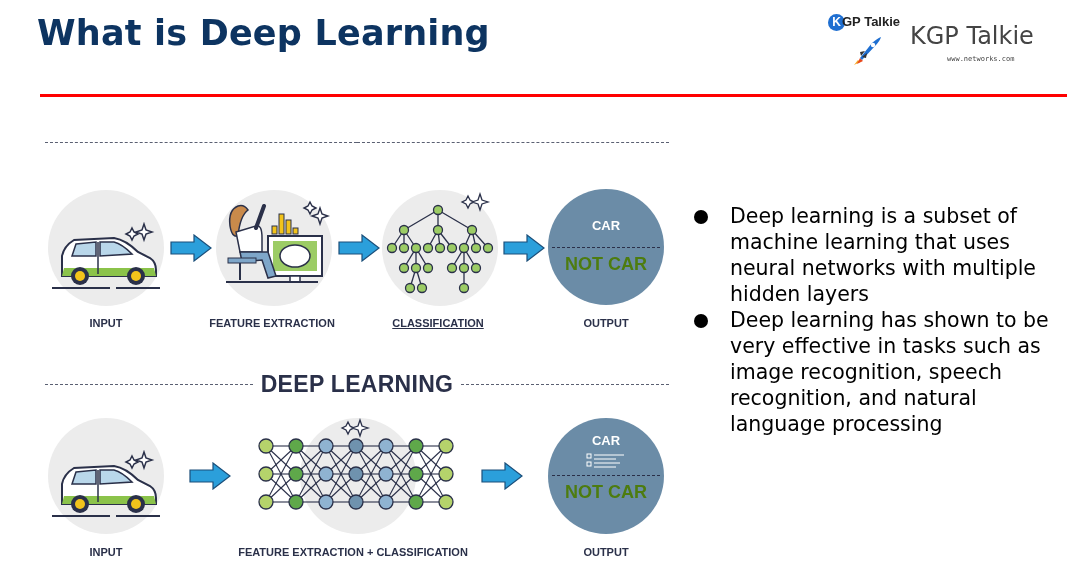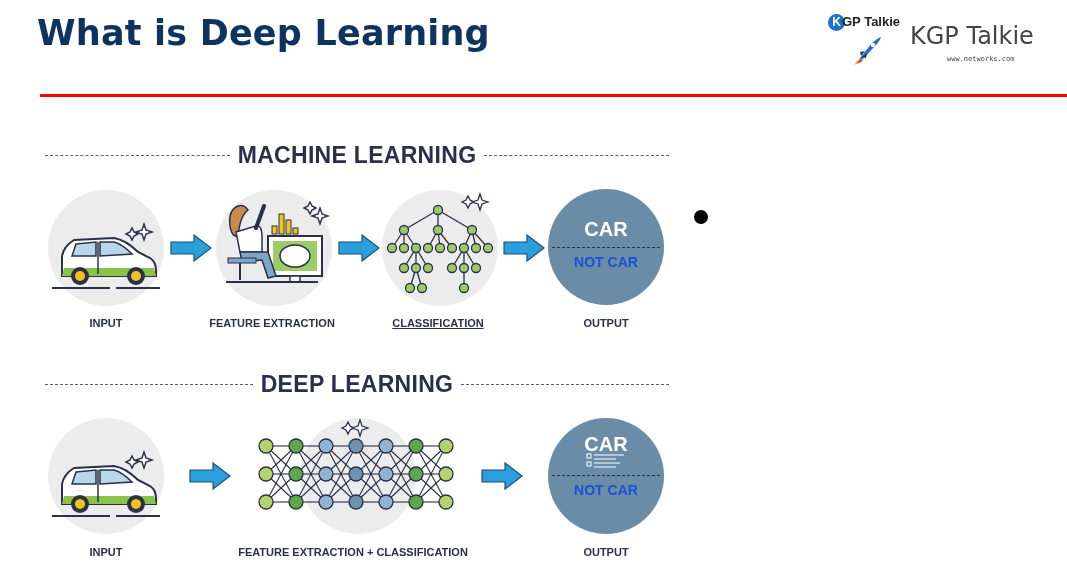--- a/index.html
+++ b/index.html
@@ -14,22 +14,22 @@
   .logo-url { position:absolute; left:119px; top:47px; font-family:"DejaVu Sans Mono", monospace; font-size:7px; color:#444; }
 
   .section-head { position:absolute; left:45px; width:624px; display:flex; align-items:center; }
   .section-head .dash { flex:1; border-top:1.5px dashed #5a6072; height:0; }
   .section-head .label { padding:0 8px; font-family:"Liberation Sans", sans-serif; font-weight:bold; font-size:23px; color:#2a3049; letter-spacing:0.3px; }
 
   .circle { position:absolute; border-radius:50%; background:#ececec; }
   .out-circle { position:absolute; border-radius:50%; background:#6b8ca7; }
   .caption { position:absolute; font-family:"Liberation Sans", sans-serif; font-weight:bold; font-size:11px; color:#2a3049; text-align:left; transform:translateX(-50%); white-space:nowrap; }
   .arrow { position:absolute; }
-  .out-car { position:absolute; font-family:"Liberation Sans", sans-serif; font-weight:bold; font-size:20px; color:#ffffff; text-align:center; transform:translateX(-50%); }
-  .out-notcar { position:absolute; font-family:"Liberation Sans", sans-serif; font-weight:bold; font-size:14px; color:#1d4ed8; text-align:center; transform:translateX(-50%); white-space:nowrap; }
+  .out-car { position:absolute; font-family:"Liberation Sans", sans-serif; font-weight:bold; font-size:13px; color:#ffffff; text-align:center; transform:translateX(-50%); }
+  .out-notcar { position:absolute; font-family:"Liberation Sans", sans-serif; font-weight:bold; font-size:18px; color:#4d7c0f; text-align:center; transform:translateX(-50%); white-space:nowrap; }
   .out-line { position:absolute; border-top:1.5px dashed #2a3049; height:0; }
 
   .bullets { position:absolute; left:692px; top:203px; width:375px; margin:0; padding:0; list-style:none; }
   .bullets li { position:relative; padding-left:38px; font-family:"DejaVu Sans", sans-serif; font-size:20.5px; line-height:26px; color:#000; }
   .bullets li .dot { position:absolute; left:2px; top:7px; width:14px; height:14px; border-radius:50%; background:#000; }
   .squiggle { text-decoration: underline wavy #e02020; text-decoration-thickness:1px; text-underline-offset:3px; }
 </style>
 </head>
 <body>
 
@@ -46,21 +46,20 @@
     <path d="M16 24 L17 19 L12 23 Z" fill="#333"></path>
   </svg>
   <div class="logo-big">KGP Talkie</div>
   <div class="logo-url">www.networks.com</div>
 </div>
 
 <div class="rule"></div>
 
 <div class="section-head" style="top:142px;">
   <div class="dash"></div>
-  <div class="label">MACHINE LEARNING</div>
   <div class="dash"></div>
 </div>
 
 <div class="circle" style="left:48px; top:190px; width:116px; height:116px;"></div>
 <svg style="position:absolute; left:52px; top:222px;" width="110" height="70" viewBox="0 0 110 70">
   <path d="M10 52 L10 34 Q12 24 22 18 L62 16 Q74 18 86 30 L98 36 Q104 40 104 48 L104 54 L10 54 Z" fill="#ffffff" stroke="#2a3049" stroke-width="2"></path>
   <path d="M12 46 L102 46 L104 54 L10 54 Z" fill="#8bc34a" stroke="none"></path>
   <path d="M24 22 L44 20 L44 34 L20 34 Z" fill="#b9d7ea" stroke="#2a3049" stroke-width="1.5"></path>
   <path d="M48 20 L62 20 Q70 22 80 32 L48 34 Z" fill="#b9d7ea" stroke="#2a3049" stroke-width="1.5"></path>
   <line x1="46" y1="20" x2="46" y2="52" stroke="#2a3049" stroke-width="1.5"></line>
@@ -293,14 +292,19 @@
   <line x1="8" y1="10" x2="34" y2="10" stroke="#ffffff" stroke-width="1"></line>
   <line x1="8" y1="14" x2="30" y2="14" stroke="#ffffff" stroke-width="1"></line>
 </svg>
 <div class="out-line" style="left:552px; top:475px; width:108px;"></div>
 <div class="out-notcar" style="left:606px; top:482px;">NOT CAR</div>
 <div class="caption" style="left:606px; top:546px;">OUTPUT</div>
 
 <ul class="bullets">
   <li>
     <span class="dot"></span>
+    <span>Deep learning is a subset of machine learning that uses neural networks with multiple hidden layers</span>
+  </li>
+  <li>
+    <span class="dot"></span>
+    <span>Deep learning has shown to be very effective in tasks such as image recognition, speech recognition, and natural language processing</span>
   </li>
 </ul>
 
 </body></html>

